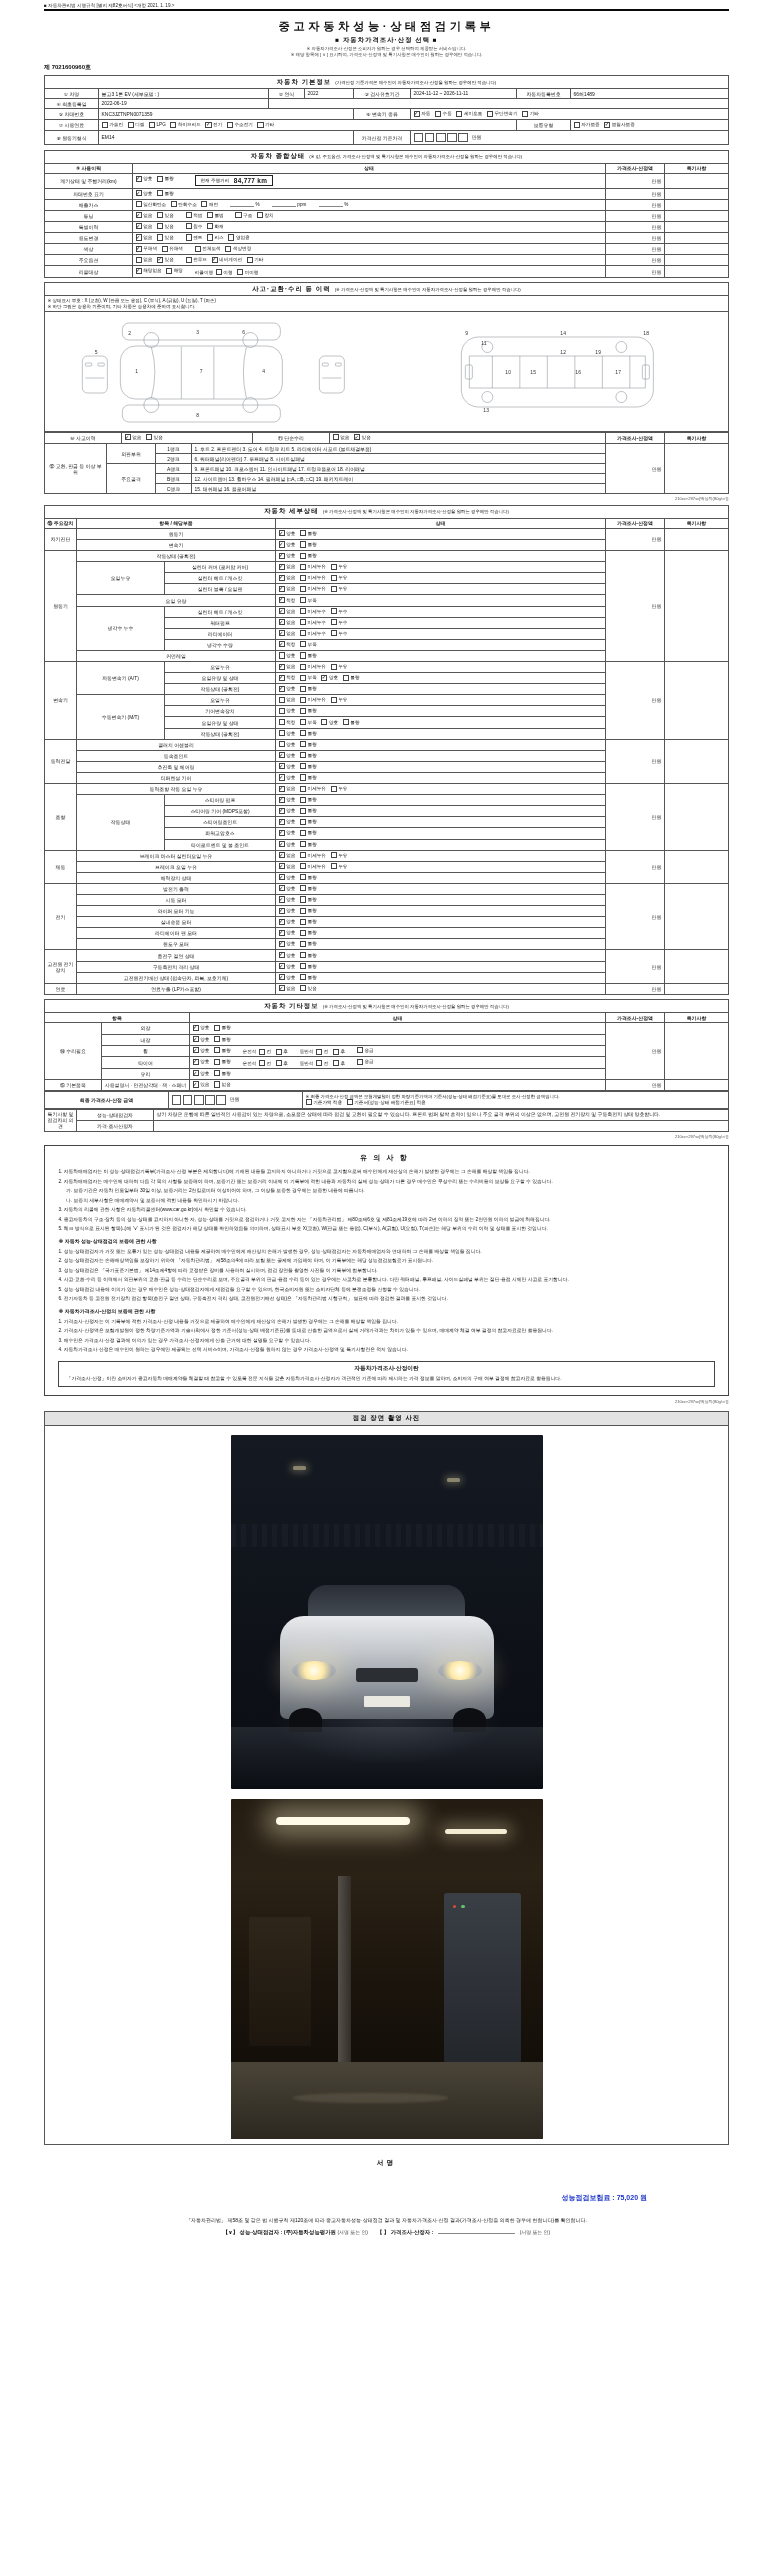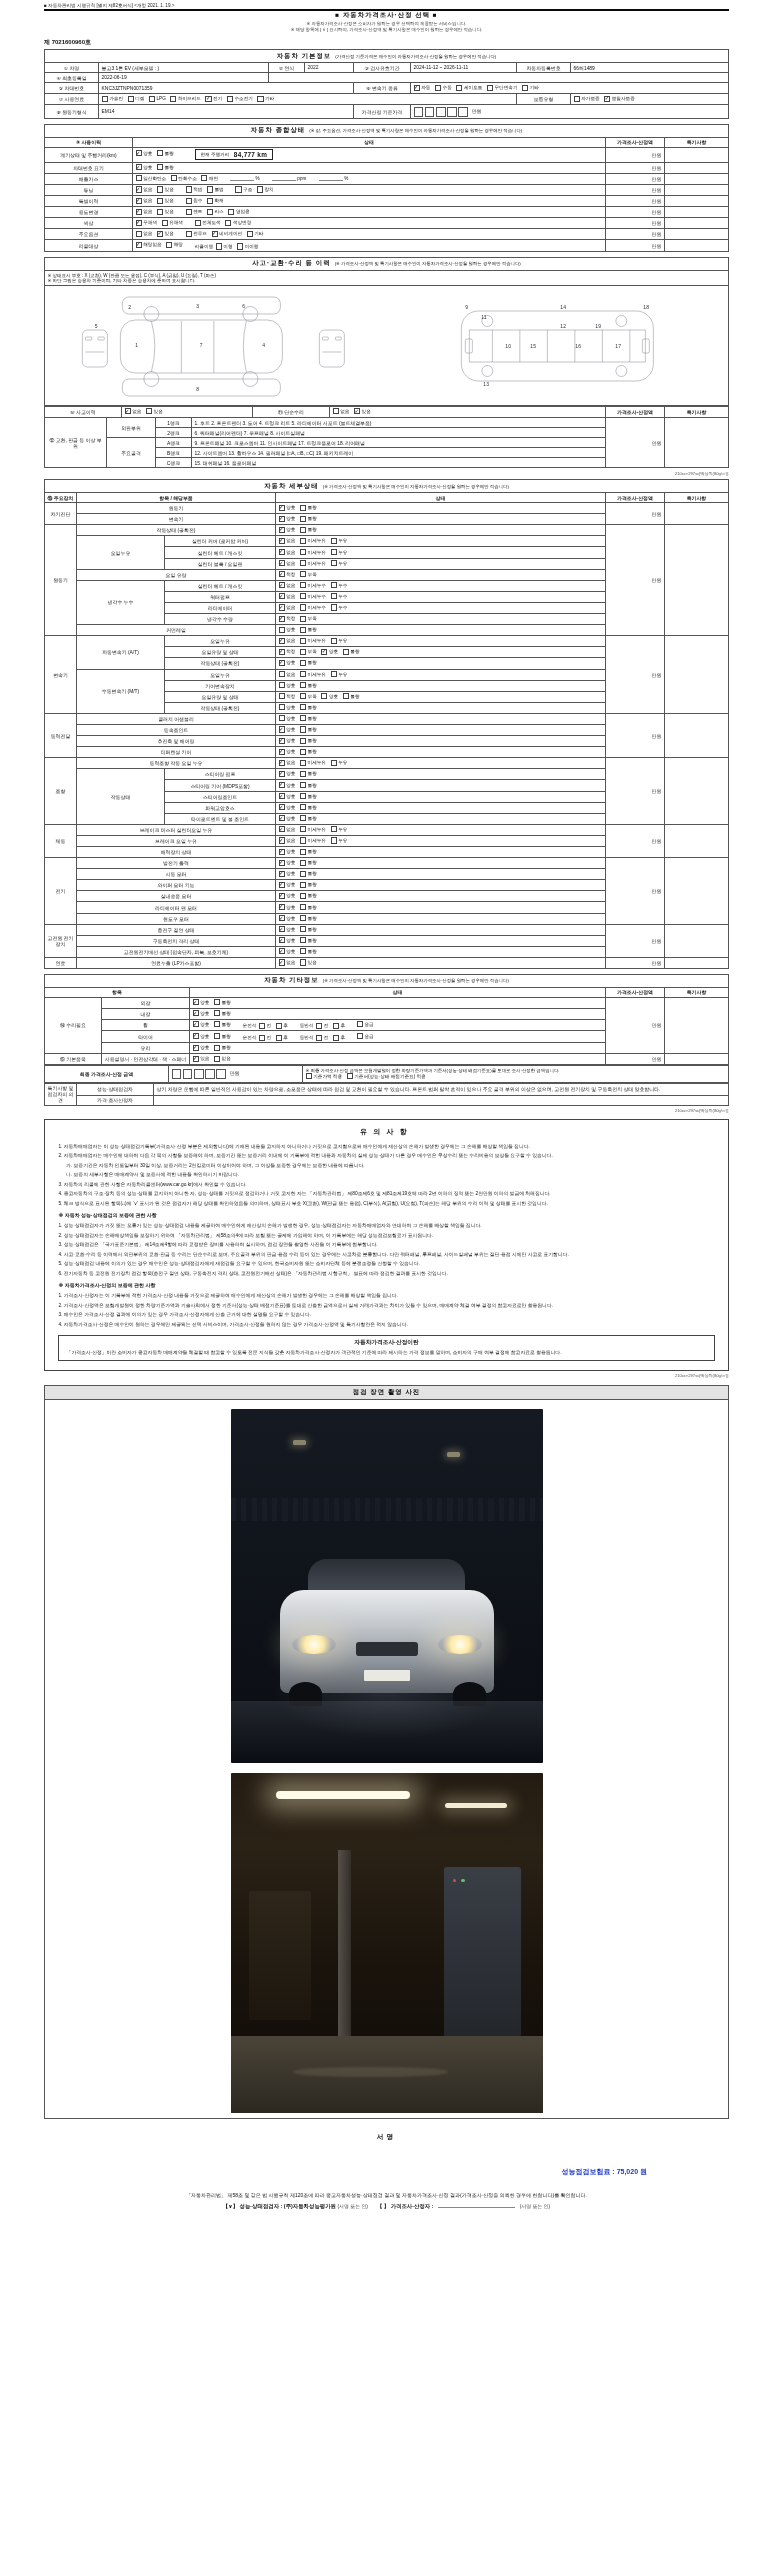--- a/index.html
+++ b/index.html
@@ -87,20 +87,21 @@
   .signline .slot{display:inline-block;min-width:77px;border-bottom:0.5px solid #888;margin:0 3.1px;}
 </style>
 </head>
 <body>
 
 <div class="page">
 
   <div class="formref">■ 자동차관리법 시행규칙 [별지 제82호서식] &lt;개정 2021. 1. 19.&gt;</div>
   <div class="toprule"></div>
 
+  <div class="title">중고자동차성능·상태점검기록부</div>
   <div class="subtitle">■ 자동차가격조사·산정 선택 ■</div>
   <div class="subnote">※ 자동차가격조사·산정은 소비자가 원하는 경우 선택하여 제공받는 서비스입니다.</div>
   <div class="subnote">※ 해당 항목에 [ ∨ ] 표시하며, 가격조사·산정액 및 특기사항은 매수인이 원하는 경우에만 적습니다.</div>
   <div class="docno">제 7021600960호</div>
 
   <table class="tbl">
     <colgroup>
         <col style="width:54px">
         <col style="width:170px">
         <col style="width:36px">

